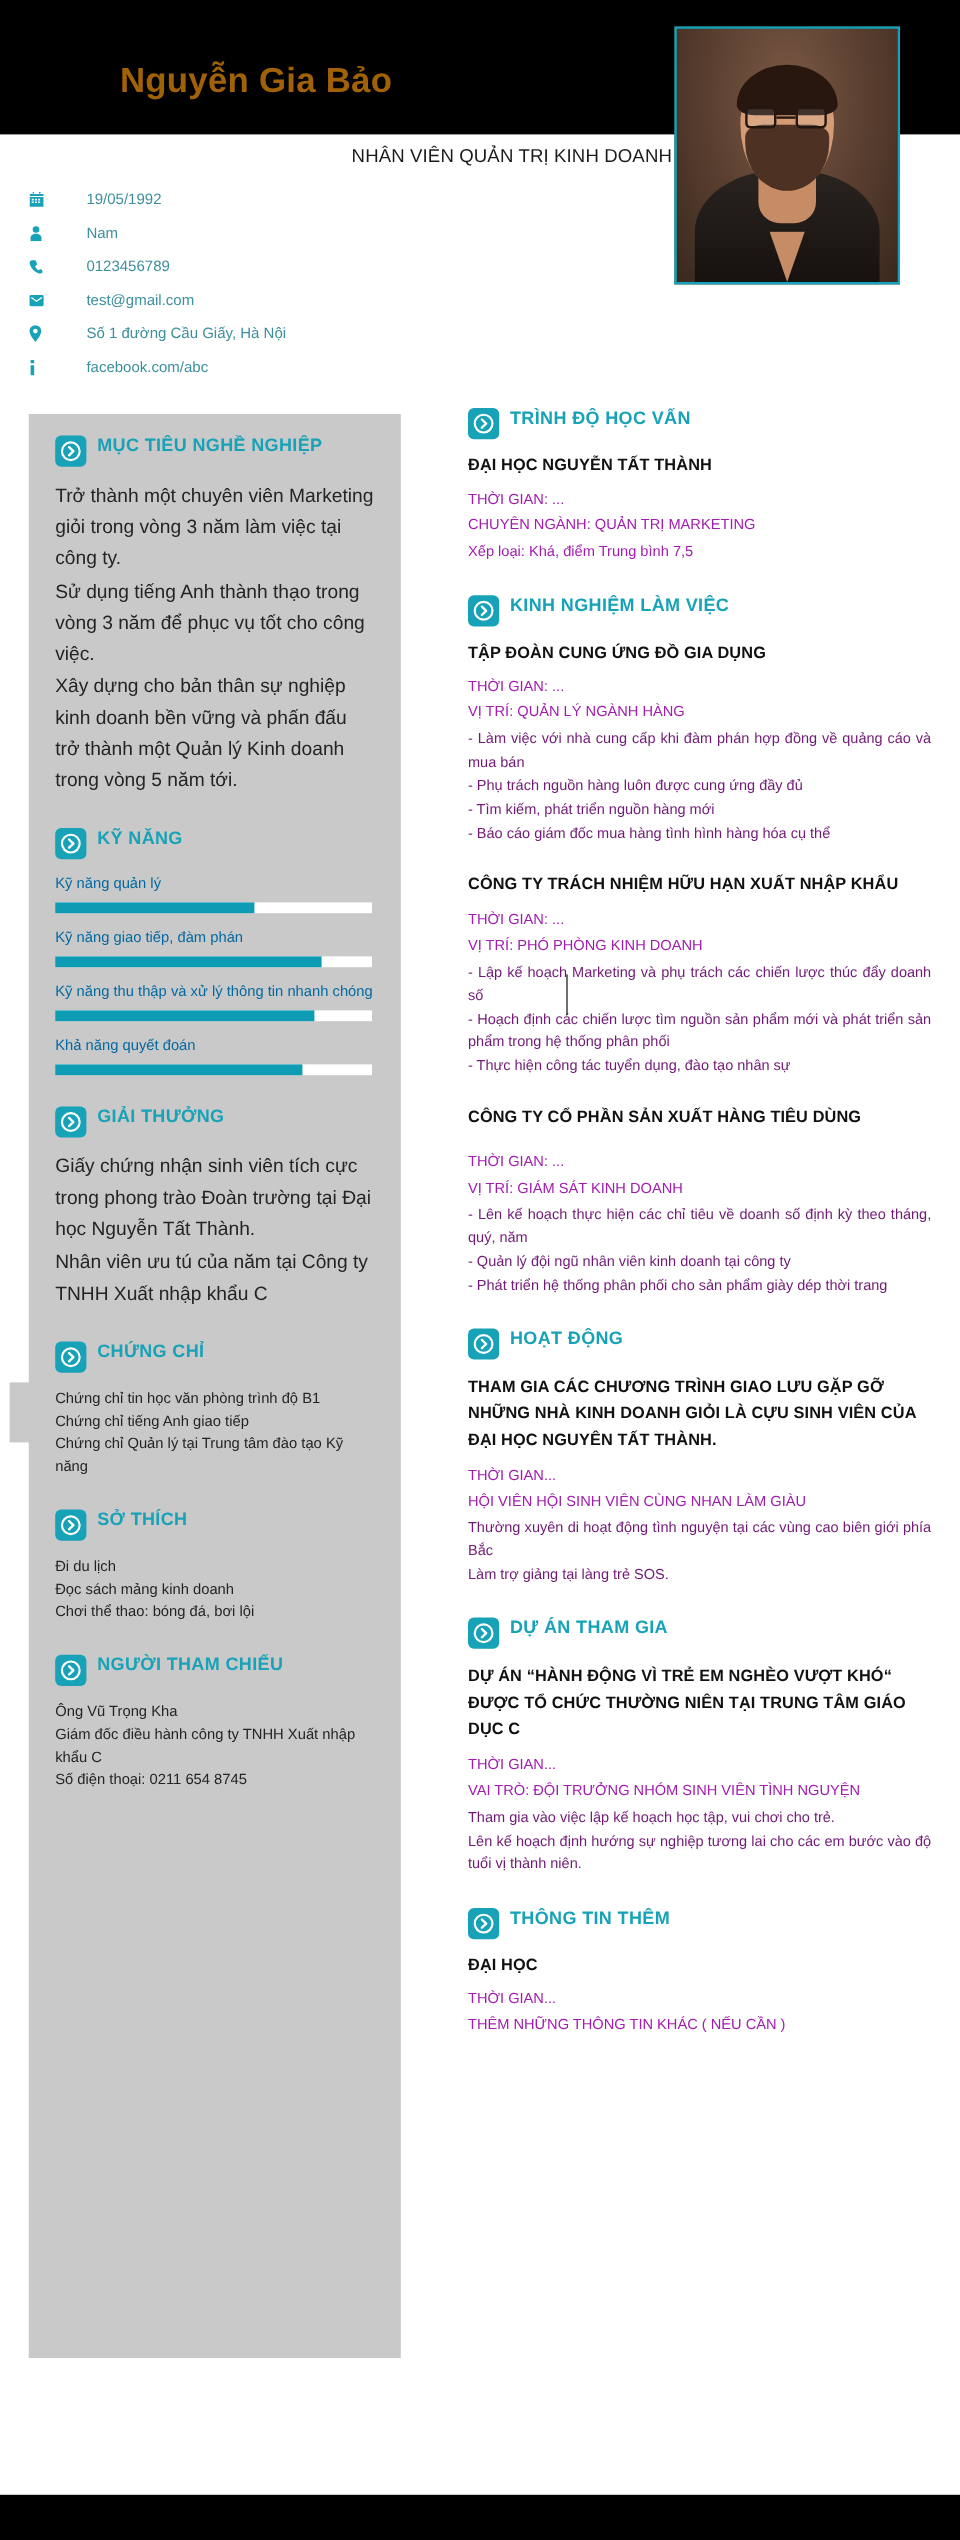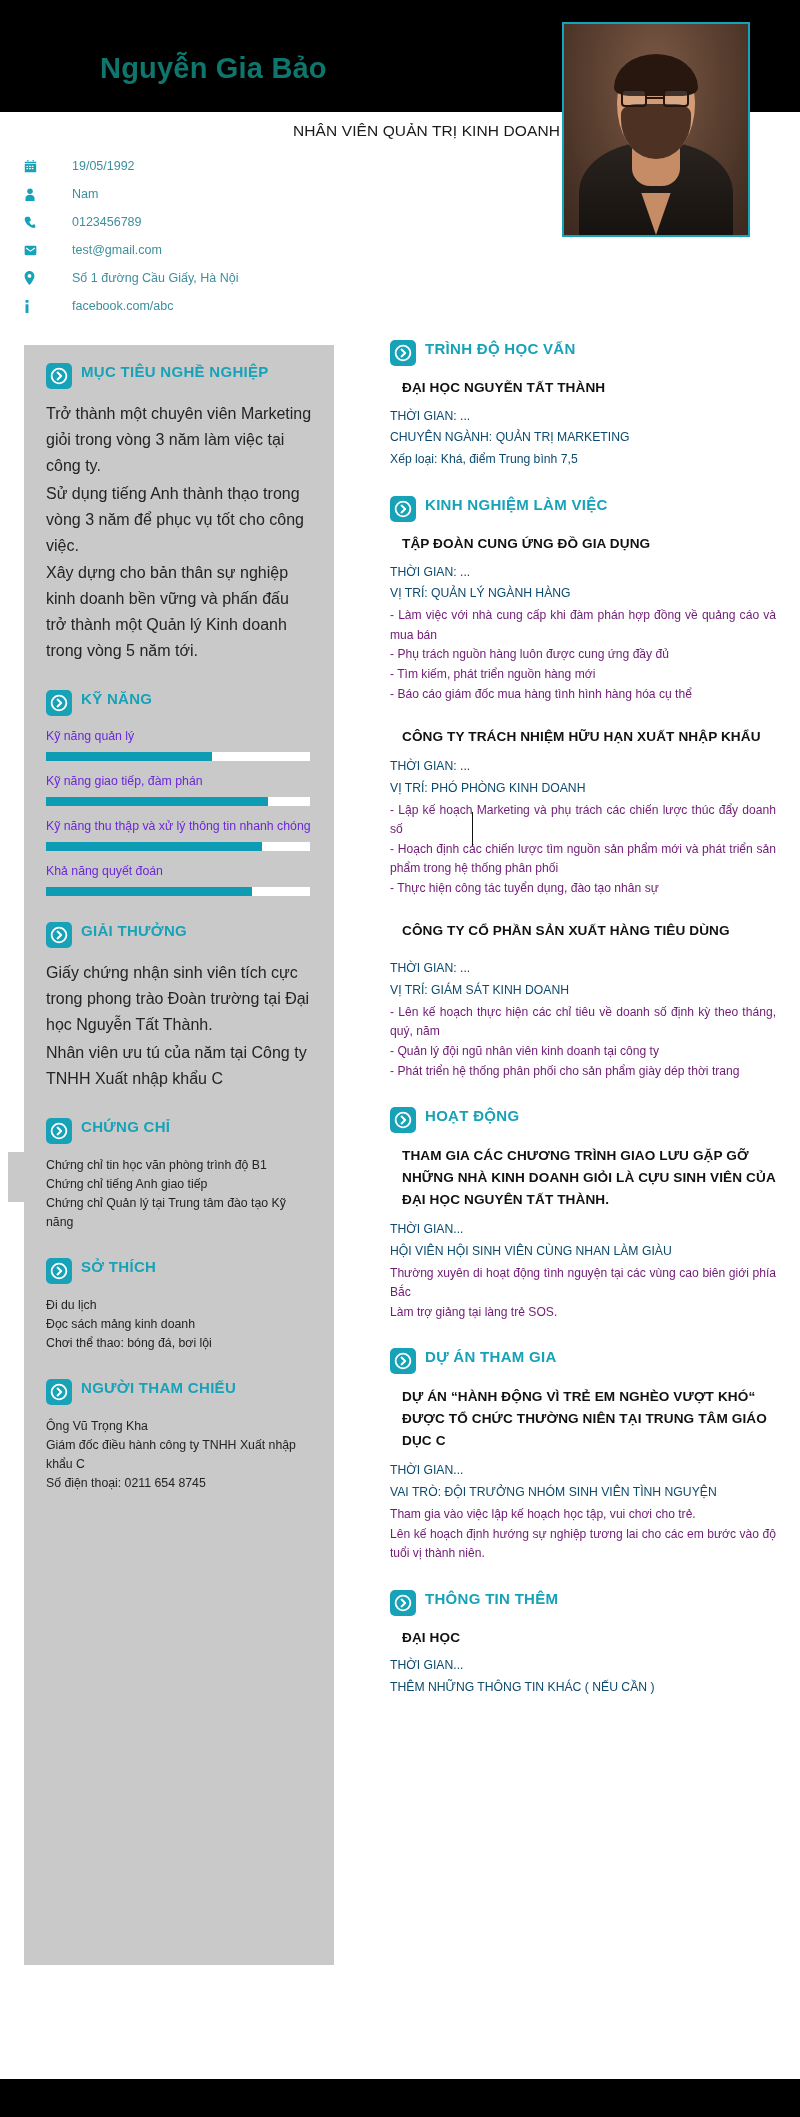--- a/index.html
+++ b/index.html
@@ -25,21 +25,21 @@
     position: absolute;
     left: 0; top: 0;
     width: 800px; height: 112px;
     background: #000000;
   }
   .full-name {
     position: absolute;
     left: 100px; top: 52px;
     font-size: 29px;
     font-weight: bold;
-    color: #0f766e;
+    color: #a16207;
     letter-spacing: 0.2px;
     white-space: nowrap;
   }
 
   
   .job-title {
     position: absolute;
     left: 290px; top: 122px;
     width: 270px;
     text-align: right;
@@ -183,45 +183,45 @@
   .side-line {
     font-size: 12.3px;
     color: #242424;
     line-height: 1.55;
   }
   .side-block { margin-bottom: 4px; }
 
   
   .skill-name {
     font-size: 12.3px;
-    color: #6d28d9;
+    color: #0369a1;
     margin: 13px 0 9px 0;
   }
   .bar-track {
     width: 264px; height: 9px;
     background: #ffffff;
   }
   .bar-fill {
     height: 9px;
     background: #0d9cb3;
   }
 
   
   .item-title {
     font-size: 13.6px;
     font-weight: bold;
     color: #111111;
     line-height: 1.45;
-    margin: 0 0 9px 12px;
+    margin: 0 0 9px 0;
     letter-spacing: 0.1px;
   }
   .item-title.wrap { line-height: 1.62; }
   .meta-line {
     font-size: 12.2px;
-    color: #0c4a6e;
+    color: #a21caf;
     line-height: 1.62;
     margin-bottom: 2px;
   }
   .body-line {
     font-size: 12.1px;
     color: #701a75;
     line-height: 1.62;
     text-align: justify;
   }
   .exp-block { margin-bottom: 22px; }

